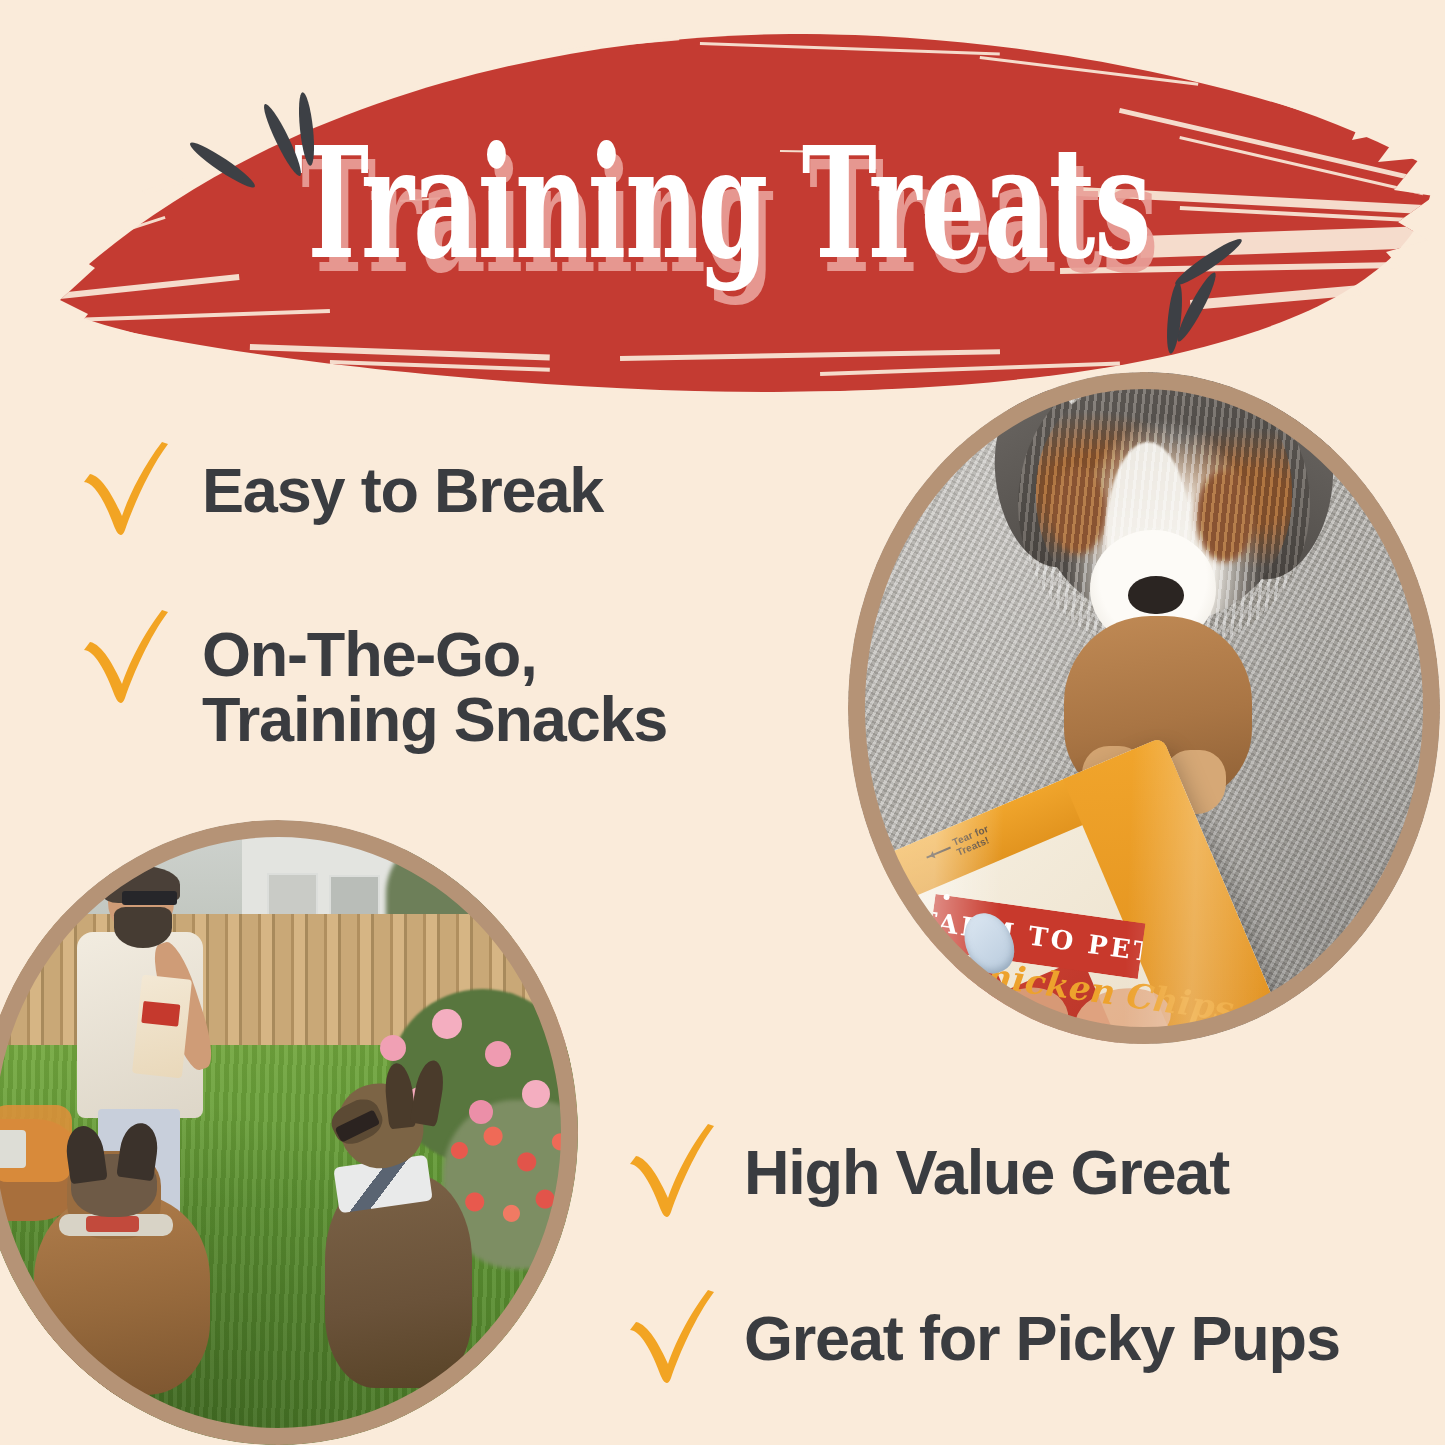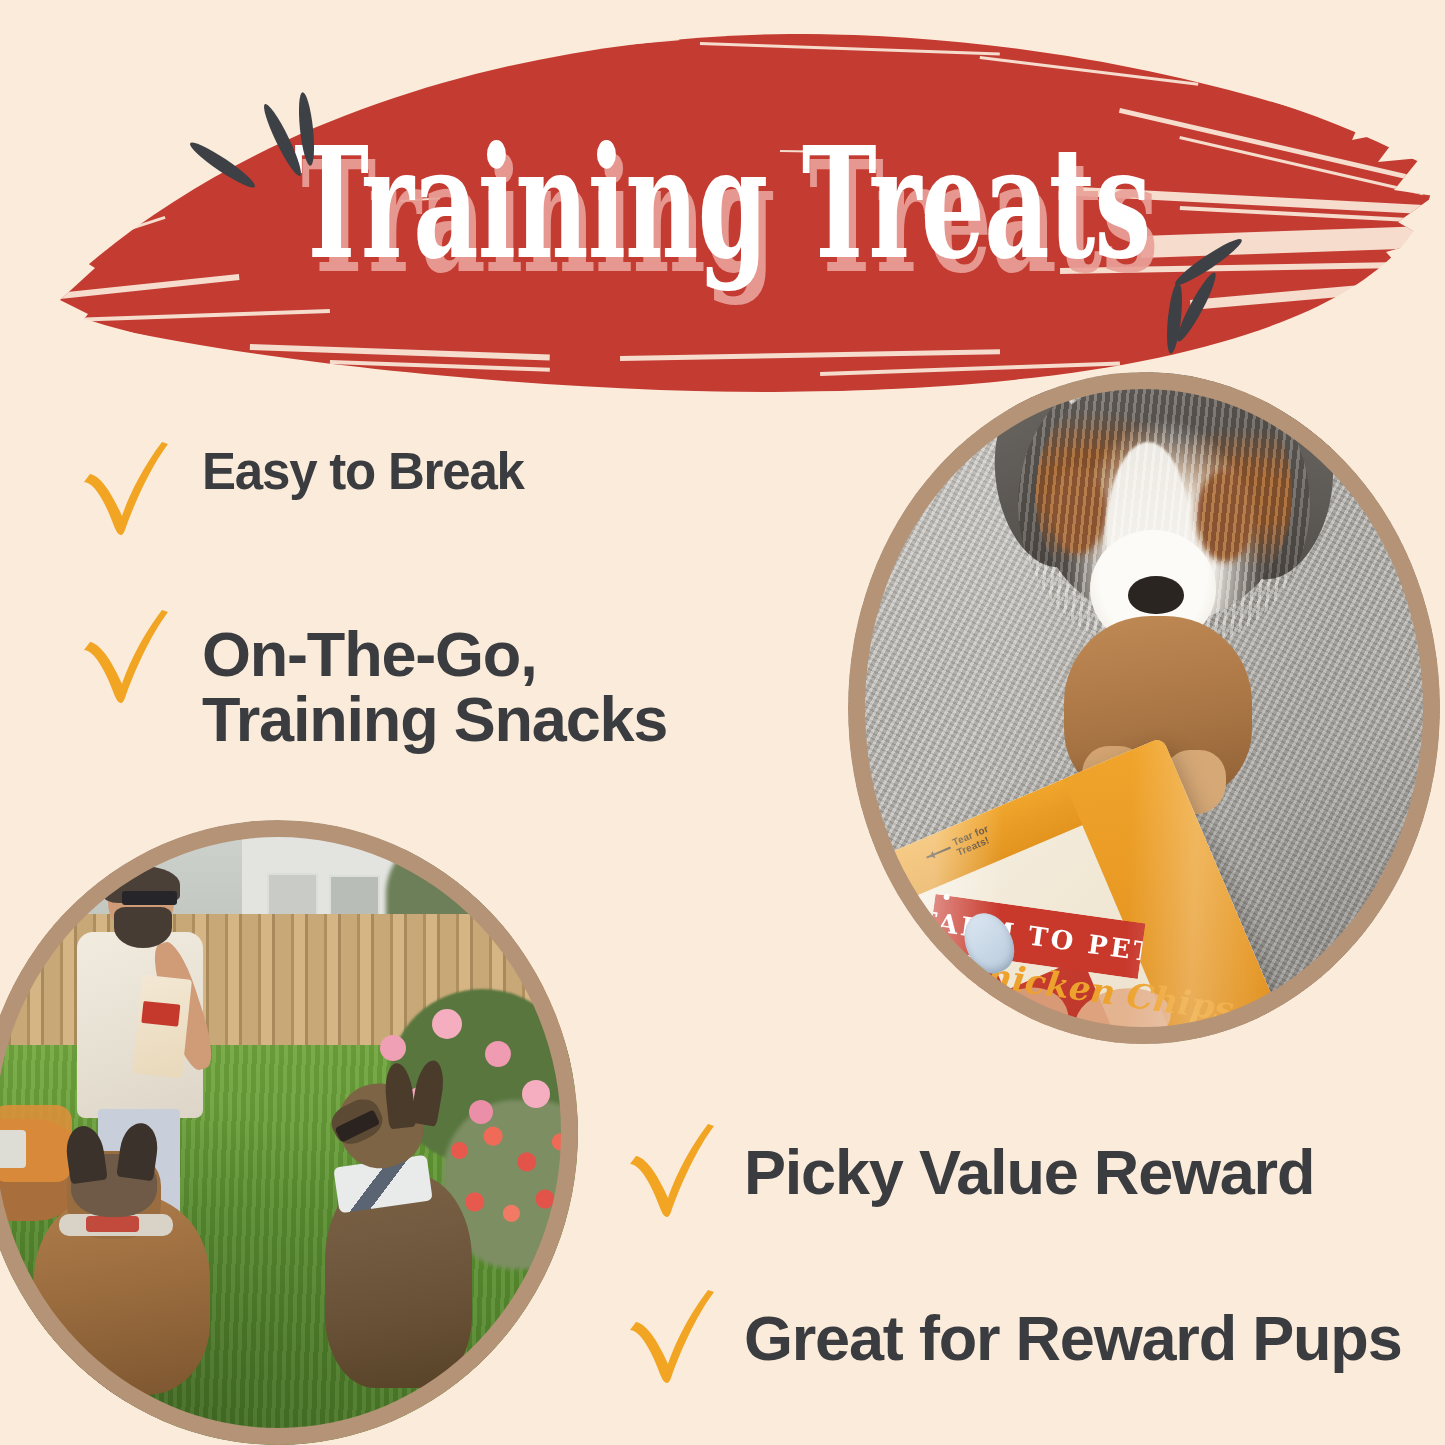--- a/index.html
+++ b/index.html
@@ -43,21 +43,21 @@
     font-weight:700;
     color:#3A3C40;
     letter-spacing:-1.2px;
     line-height:1.03;
     white-space:pre-line;
     text-shadow:2px 2px 0 rgba(250,235,218,.9);
     -webkit-font-smoothing:antialiased;
   }
 
   #feat-0{left:78px;top:442px;}
-  #feat-0 .feat-label{font-size:51px;margin-left:26px;margin-top:4px;}
+  #feat-0 .feat-label{font-size:63px;margin-left:26px;margin-top:16px;}
   #feat-1{left:78px;top:610px;}
   #feat-1 .feat-label{font-size:63px;margin-left:26px;margin-top:12px;}
   #feat-2{left:624px;top:1124px;}
   #feat-2 .feat-label{font-size:63px;margin-left:22px;margin-top:16px;}
   #feat-3{left:624px;top:1290px;}
   #feat-3 .feat-label{font-size:63px;margin-left:22px;margin-top:16px;}
 
   
   .photo{position:absolute;border-radius:50%;overflow:hidden;}
   .photo .ring{
@@ -358,31 +358,31 @@
 Training Snacks</span>
   </div>
 
   <div class="feat" id="feat-2">
     <span class="check">
       <svg width="98" height="110" viewBox="0 0 98 110">
         <path d="M6,40 C14,40 25,54 36,84 C40,94 44,96 47,88 C56,62 72,26 90,2
                  L84,0 C64,26 50,56 44,74 C36,56 24,34 12,32 Z" fill="#F2A423"></path>
       </svg>
     </span>
-    <span class="feat-label">Picky Value Reward</span>
+    <span class="feat-label">High Value Great</span>
   </div>
 
   <div class="feat" id="feat-3">
     <span class="check">
       <svg width="98" height="110" viewBox="0 0 98 110">
         <path d="M6,40 C14,40 25,54 36,84 C40,94 44,96 47,88 C56,62 72,26 90,2
                  L84,0 C64,26 50,56 44,74 C36,56 24,34 12,32 Z" fill="#F2A423"></path>
       </svg>
     </span>
-    <span class="feat-label">Great for Reward Pups</span>
+    <span class="feat-label">Great for Picky Pups</span>
   </div>
 
   <div class="photo" id="photo-puppy">
     <div class="scene">
       <div class="carpet"></div>
 
       <div class="pup">
         <div class="earL"></div>
           <div class="earR"></div>
         <div class="head"></div>

